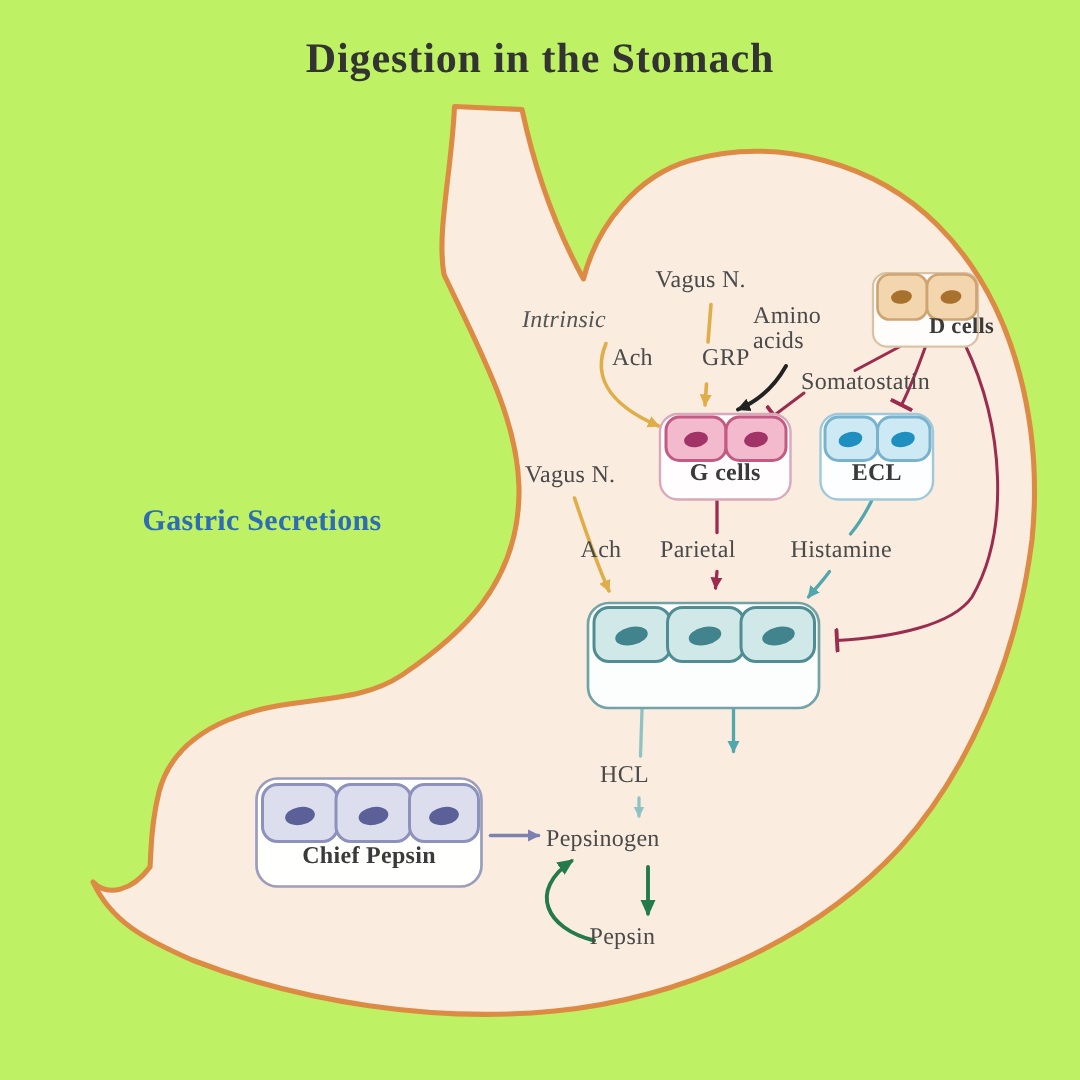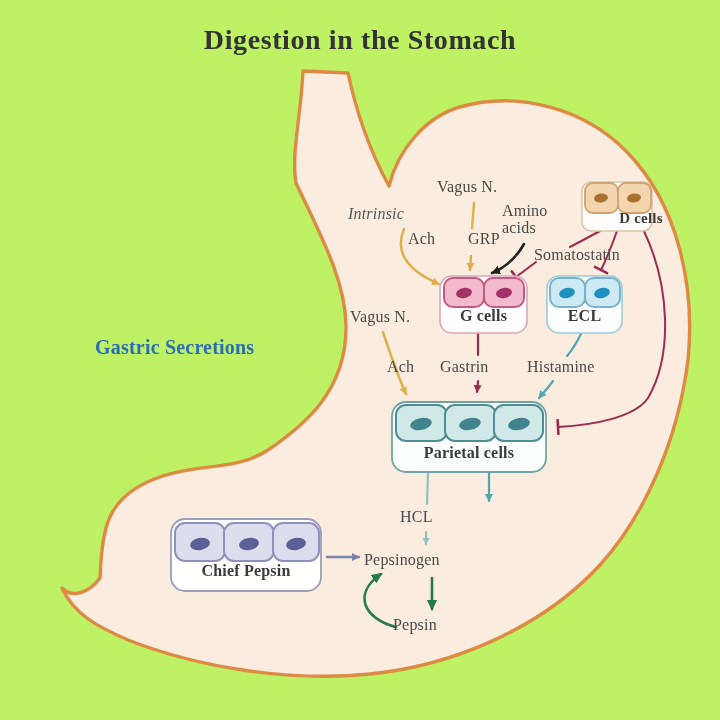--- a/index.html
+++ b/index.html
@@ -171,25 +171,24 @@
   <div class="section-title">Gastric Secretions</div>
 
   <div class="lbl" style="left:437px;top:178px;width:80px;">Vagus N.</div>
   <div class="lbl italic" style="left:348px;top:205px;width:92px;">Intrinsic</div>
   <div class="lbl" style="left:502px;top:202px;width:66px;">Amino acids</div>
   <div class="lbl" style="left:408px;top:230px;width:44px;">Ach</div>
   <div class="lbl" style="left:468px;top:230px;width:48px;">GRP</div>
   <div class="lbl" style="left:534px;top:246px;width:122px;">Somatostatin</div>
   <div class="lbl" style="left:350px;top:308px;width:80px;">Vagus N.</div>
   <div class="lbl" style="left:387px;top:358px;width:44px;">Ach</div>
-  <div class="lbl" style="left:440px;top:358px;width:76px;">Gastrin</div>
+  <div class="lbl" style="left:440px;top:358px;width:76px;">Parietal</div>
   <div class="lbl" style="left:527px;top:358px;width:94px;">Histamine</div>
   <div class="lbl" style="left:400px;top:508px;width:48px;">HCL</div>
   <div class="lbl" style="left:364px;top:551px;width:108px;">Pepsinogen</div>
   <div class="lbl" style="left:393px;top:616px;width:68px;">Pepsin</div>
 
   <div class="node-label" style="left:582px;top:210px;width:70px;font-size:15px;margin-left:24px;">D cells</div>
   <div class="node-label" style="left:440px;top:307px;width:87px;">G cells</div>
   <div class="node-label" style="left:547px;top:307px;width:75px;">ECL</div>
-  <div class="node-label" style="left:392px;top:444px;width:154px;">Parietal cells</div>
   <div class="node-label" style="left:171px;top:562px;width:150px;">Chief Pepsin</div>
 
 </div>
 
 </body></html>

